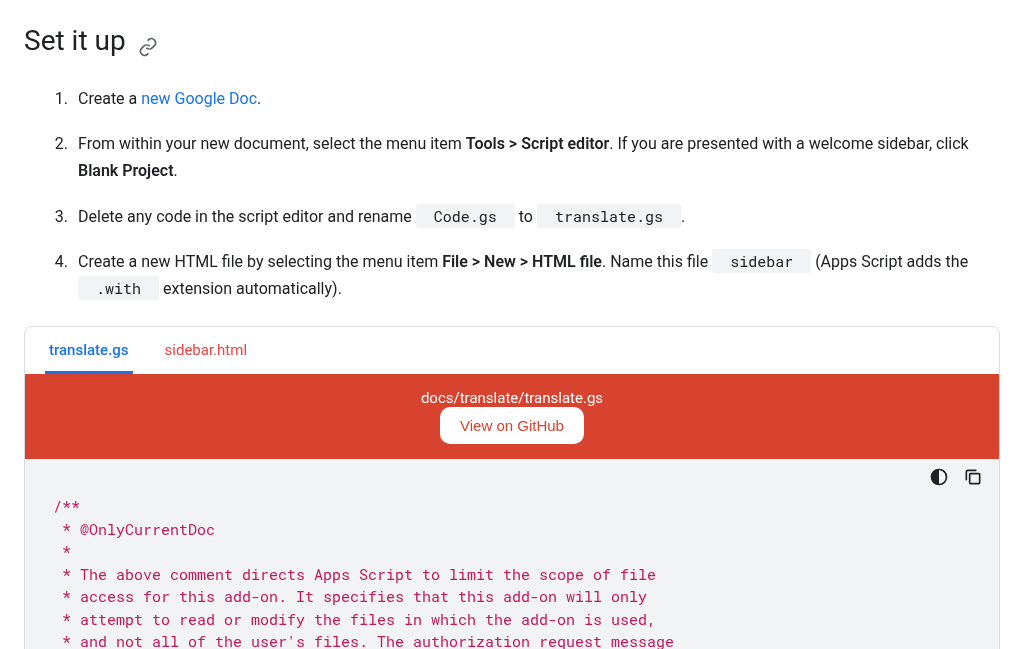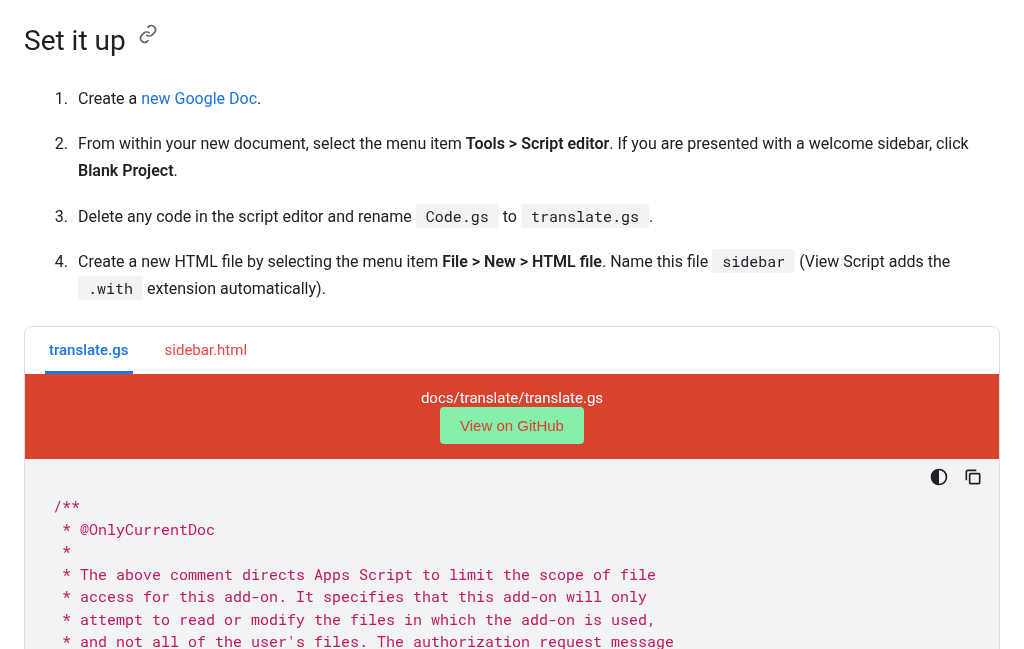--- a/index.html
+++ b/index.html
@@ -5,21 +5,21 @@
     * { box-sizing: border-box; margin: 0; padding: 0; }
     body {
       font-family: -apple-system, BlinkMacSystemFont, "Segoe UI", Roboto, Arial, sans-serif;
       background: #fff;
       color: #202124;
       padding: 24px;
       width: 1024px;
     }
     .heading {
       display: flex;
-      align-items: flex-start;
+      align-items: flex-end;
       gap: 12px;
       margin-bottom: 28px;
     }
     .heading h2 {
       font-size: 28px;
       font-weight: 400;
       color: #202124;
     }
     .link-icon {
       color: #5f6368;
@@ -41,21 +41,21 @@
       color: #202124;
     }
     .link {
       color: #1a73e8;
       text-decoration: none;
     }
     .bold { font-weight: 600; margin-top: 36px; }
     .inline-code {
       font-family: "Roboto Mono", Menlo, Consolas, monospace;
       background: #f1f3f4;
-      padding: 2px 10px;
+      padding: 2px 18px;
       border-radius: 3px;
       font-size: 15px;
       color: #202124;
     }
     .code-widget {
       border: 1px solid #dadce0;
       border-radius: 8px;
       overflow: hidden;
       margin-top: 8px;
     }
@@ -85,26 +85,26 @@
       justify-content: space-between;
       padding: 12px 20px;
       border: 3px solid #d8432f;
       flex-direction: column;
     }
     .code-path {
       font-size: 15px;
       color: #fff;
     }
     .github-btn {
-      background: #86efac;
+      background: #ffffff;
       color: #d8432f;
       font-weight: 500;
       font-size: 15px;
       padding: 10px 20px;
-      border-radius: 4px;
+      border-radius: 10px;
       border: none;
       cursor: pointer;
     }
     .code-toolbar {
       display: flex;
       justify-content: flex-end;
       align-items: center;
       gap: 14px;
       padding: 8px 16px 0;
       background: #f1f3f4;
@@ -142,21 +142,21 @@
   <li>
     <span>Create a </span><a class="link">new Google Doc</a><span>.</span>
   </li>
   <li>
     <span>From within your new document, select the menu item </span><span class="bold">Tools &gt; Script editor</span><span>. If you are presented with a welcome sidebar, click </span><span class="bold">Blank Project</span><span>.</span>
   </li>
   <li>
     <span>Delete any code in the script editor and rename </span><code class="inline-code">Code.gs</code><span> to </span><code class="inline-code">translate.gs</code><span>.</span>
   </li>
   <li>
-    <span>Create a new HTML file by selecting the menu item </span><span class="bold">File &gt; New &gt; HTML file</span><span>. Name this file </span><code class="inline-code">sidebar</code><span> (View Script adds the </span><code class="inline-code">.with</code><span> extension automatically).</span>
+    <span>Create a new HTML file by selecting the menu item </span><span class="bold">File &gt; New &gt; HTML file</span><span>. Name this file </span><code class="inline-code">sidebar</code><span> (Apps Script adds the </span><code class="inline-code">.with</code><span> extension automatically).</span>
   </li>
 </ol>
 
 <div class="code-widget">
   <div class="tabs">
     <div class="tab active">translate.gs</div>
     <div class="tab">sidebar.html</div>
   </div>
   <div class="code-header">
     <div class="code-path">docs/translate/translate.gs</div>

